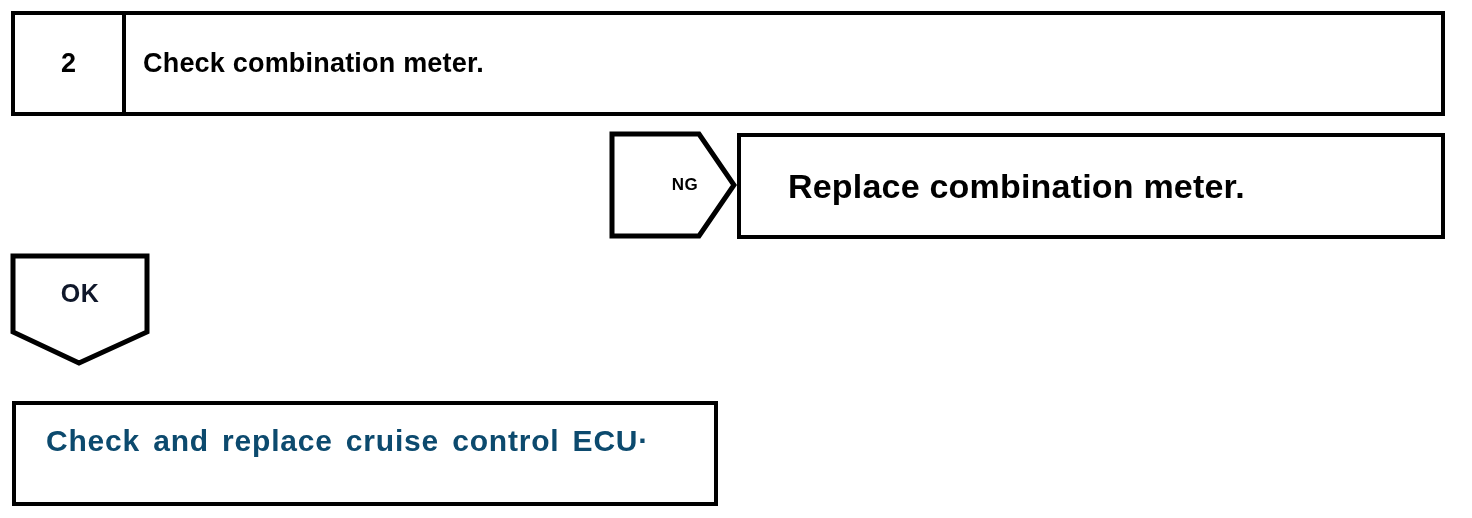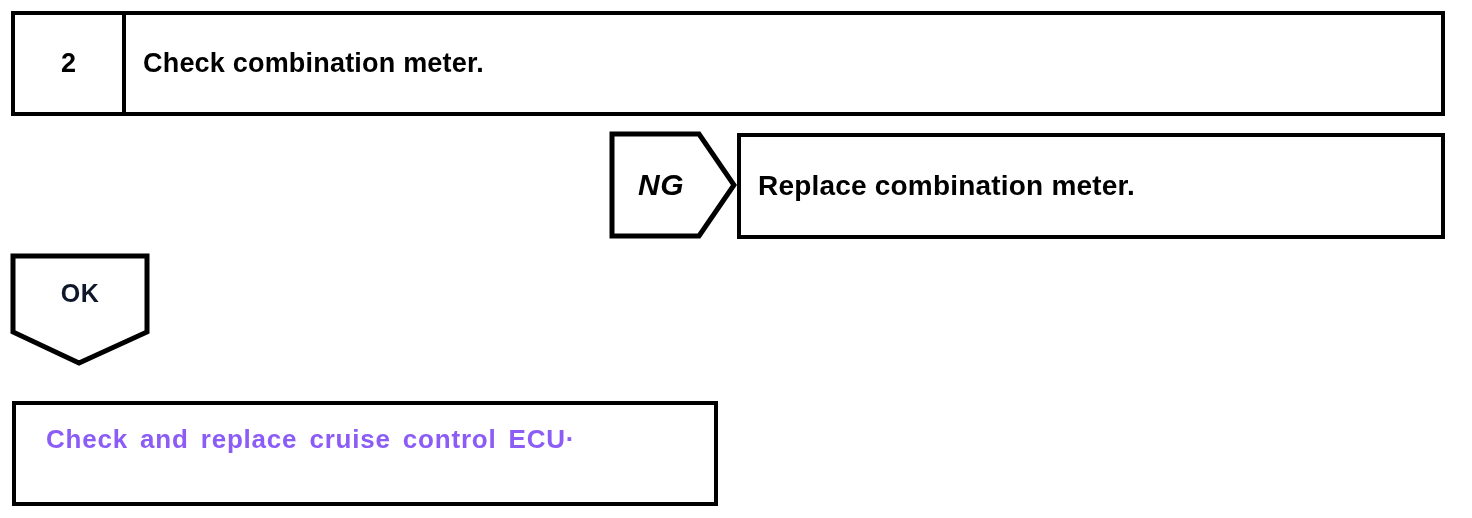--- a/index.html
+++ b/index.html
@@ -72,56 +72,56 @@
     width: 128px;
     height: 108px;
   }
   .ng-arrow svg {
     display: block;
     width: 128px;
     height: 108px;
   }
   .ng-label {
     position: absolute;
-    left: 609px;
+    left: 633px;
     top: 131px;
     width: 104px;
     height: 108px;
     display: flex;
     align-items: center;
     justify-content: center;
-    font-size: 30px;
+    font-size: 17px;
     font-weight: bold;
     color: #000000;
     letter-spacing: 0.5px;
     pointer-events: none;
-    font-style: italic;
   }
 
   
   .replace-box {
     position: absolute;
     left: 737px;
     top: 133px;
     width: 708px;    
     height: 106px;   
     border: 4px solid #000000;
     box-sizing: border-box;
     background: #ffffff;
     display: flex;
     align-items: center;
     padding-left: 17px;
   }
   .replace-text {
-    font-size: 28px;
+    font-size: 34px;
     font-weight: bold;
     color: #000000;
     letter-spacing: 0.2px;
     line-height: 1;
     white-space: nowrap;
+    margin-left: 30px;
   }
 
   
   .ok-arrow {
     position: absolute;
     left: 10px;
     top: 253px;
     width: 140px;
     height: 113px;
   }
@@ -155,23 +155,23 @@
     height: 105px;   
     border: 4px solid #000000;
     box-sizing: border-box;
     background: #ffffff;
     display: flex;
     align-items: flex-start;
     padding-left: 30px;
     padding-top: 21px;
   }
   .final-text {
-    font-size: 26px;
-    font-weight: bold;
-    color: #8b5cf6;
+    font-size: 30px;
+    font-weight: bold;
+    color: #0c4a6e;
     letter-spacing: 0.8px;
     word-spacing: 4px;
     line-height: 1;
     white-space: nowrap;
   }
 </style>
 </head>
 <body>
 
 <div id="diagram">

